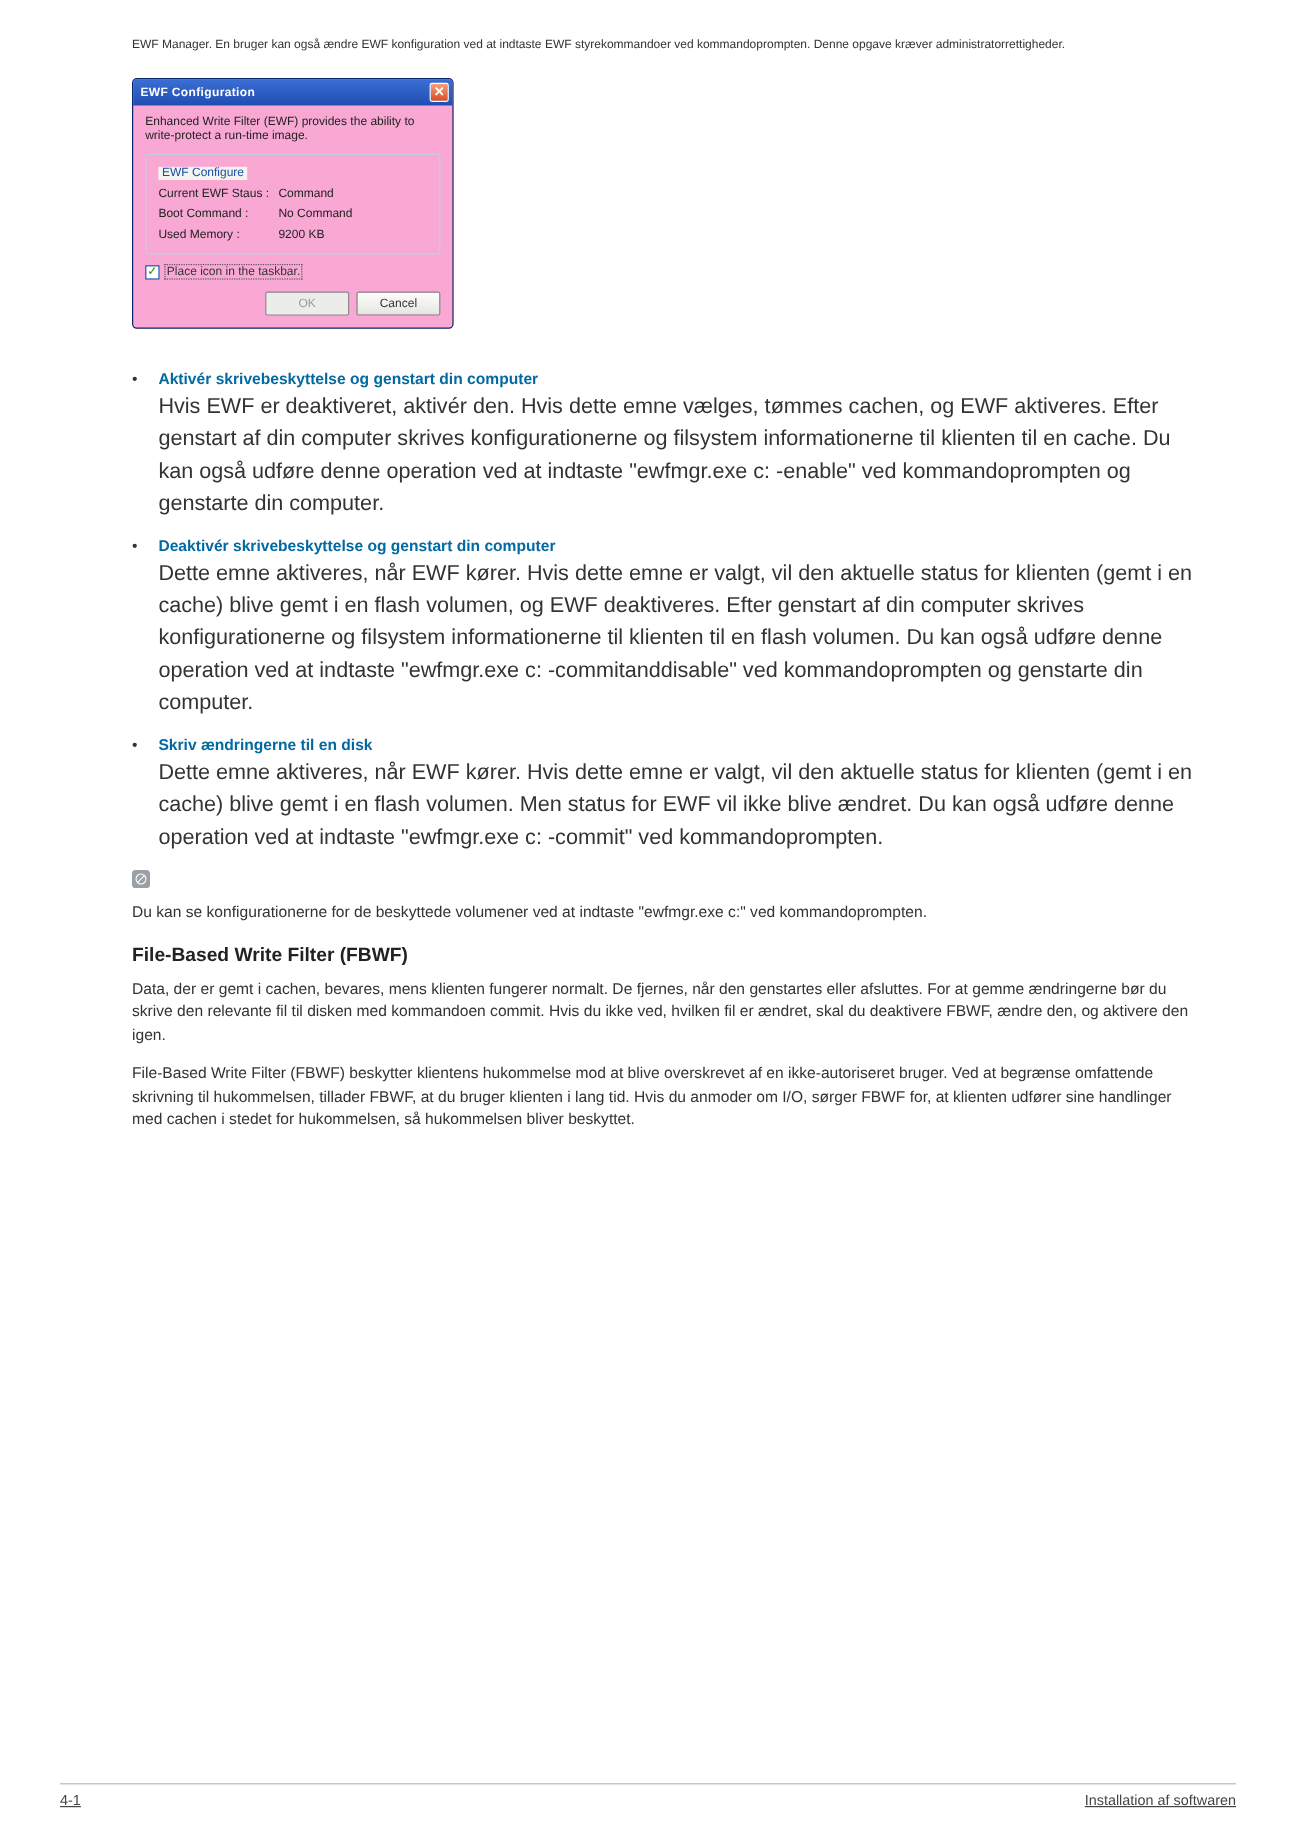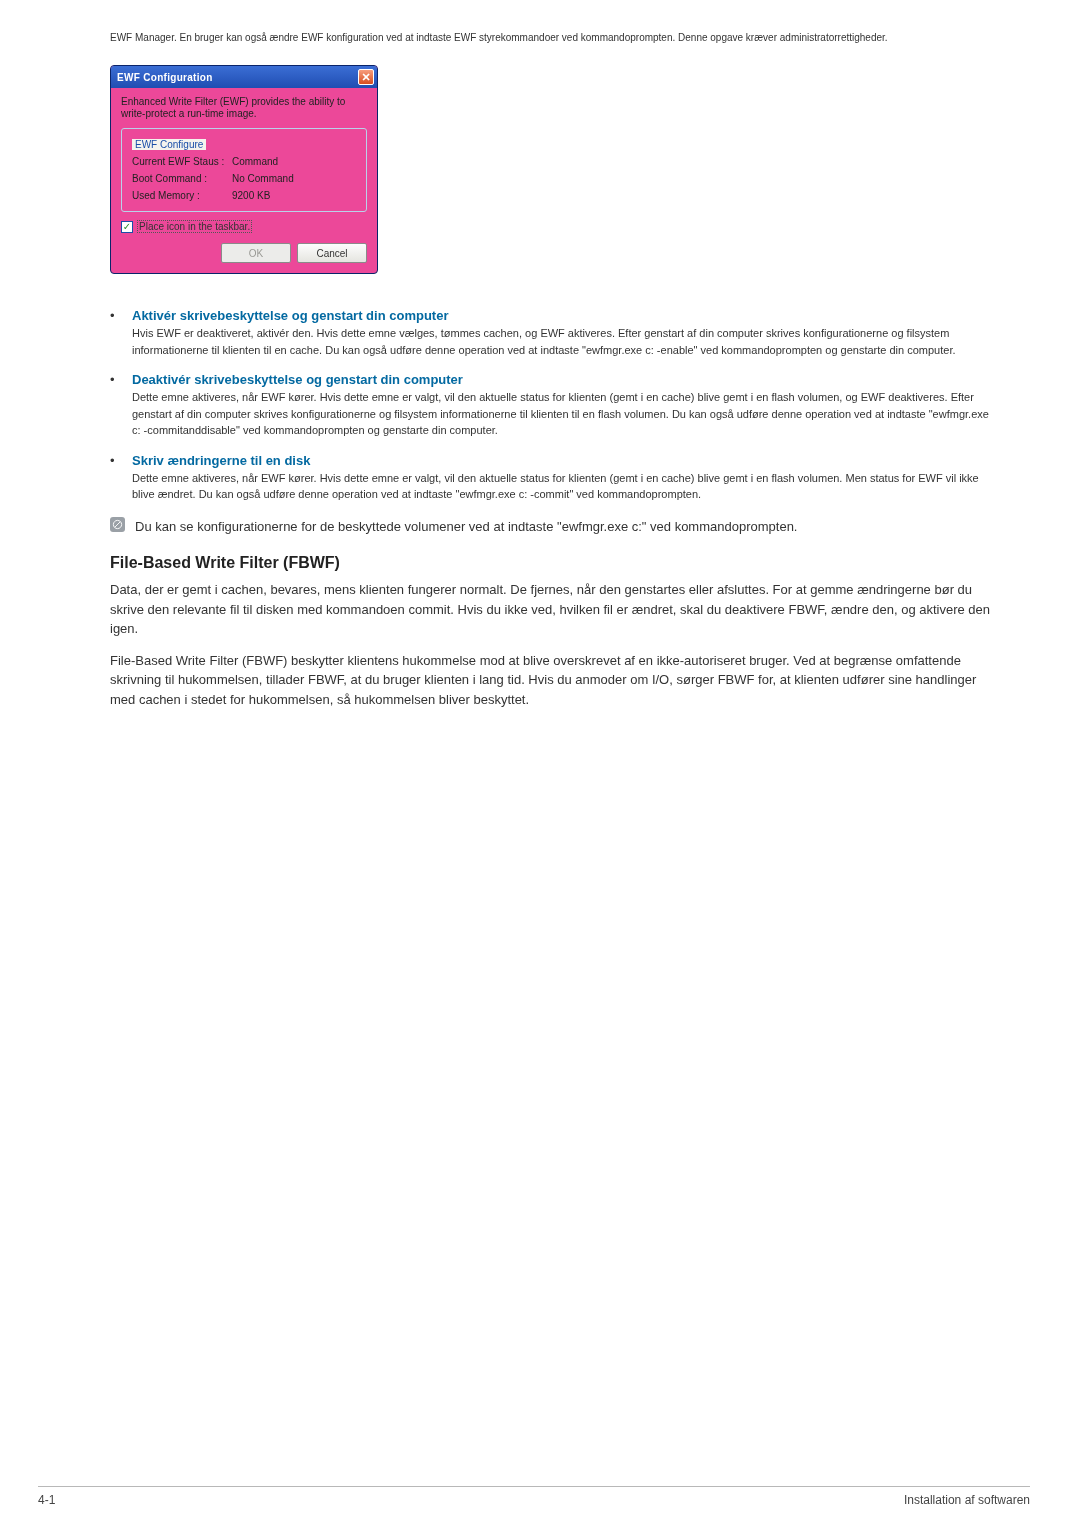--- a/index.html
+++ b/index.html
@@ -1,21 +1,21 @@
 <!DOCTYPE html>
 <html><head>
 <meta charset="utf-8">
 <style>
   * { box-sizing: border-box; margin: 0; padding: 0; }
   html, body { width: 1080px; height: 1527px; background: #fff; font-family: Arial, Helvetica, sans-serif; color: #333; }
   .page { padding: 30px 50px 0 50px; position: relative; height: 100%; }
   .intro { font-size: 10px; line-height: 1.5; margin-left: 60px; margin-bottom: 20px; }
 
   
-  .dialog { width: 268px; margin-left: 60px; border: 1px solid #0a246a; border-radius: 4px; background: #ec4899; font-size: 10px; }
+  .dialog { width: 268px; margin-left: 60px; border: 1px solid #0a246a; border-radius: 4px; background: #f9a8d4; font-size: 10px; }
   .titlebar { height: 22px; background: linear-gradient(#3b6ed5, #204db2); color: #fff; display: flex; align-items: center; padding: 0 3px 0 6px; font-weight: bold; border-top-left-radius: 3px; border-top-right-radius: 3px; }
   .titlebar-text { flex: 1; letter-spacing: .3px; }
   .close-btn { width: 16px; height: 16px; background: linear-gradient(#f79e7e,#d74e1f); border: 1px solid #fff; border-radius: 2px; display: flex; align-items: center; justify-content: center; color: #fff; font-weight: bold; font-size: 11px; line-height: 1; }
   .dlg-body { padding: 8px 10px 10px 10px; }
   .dlg-desc { font-size: 10px; color: #222; margin-bottom: 8px; line-height: 1.2; }
   .fieldset { border: 1px solid #b9d2ea; border-radius: 3px; padding: 10px; margin-bottom: 8px; }
   .legend { color: #1a4ea8; font-size: 10px; margin-top: -16px; margin-bottom: 6px; background: #f4f3ee; display: inline-block; padding: 0 3px; }
   .row { display: flex; margin-bottom: 6px; font-size: 10px; color: #222; }
   .row .lbl { width: 100px; }
   .btn { width: 100%; height: 20px; border: 1px solid #8a8a8a; border-radius: 2px; background: linear-gradient(#fdfdfd,#e5e5e0); font-size: 10px; margin-bottom: 6px; display: flex; align-items: center; justify-content: center; }
@@ -25,31 +25,31 @@
   .dotted { border: 1px dotted #555; padding: 0 1px; }
   .bottom-btns { display: flex; justify-content: flex-end; gap: 6px; }
   .bottom-btns .btn { width: 70px; margin: 0; }
 
   
   .section { margin-top: 34px; margin-left: 60px; margin-right: 30px; }
   .item { margin-bottom: 14px; }
   .item-head { display: flex; align-items: flex-start; gap: 18px; font-size: 13px; }
   .bullet { width: 4px; }
   .item-title { font-weight: bold; color: #0369a1; }
-  .item-body { font-size: 11px; line-height: 1.5; margin-left: 22px; margin-top: 2px; }
+  .item-body { font-size: 18px; line-height: 1.5; margin-left: 22px; margin-top: 2px; }
 
-  .note-row { display: flex; align-items: flex-start; gap: 10px; margin-left: 60px; margin-top: 8px; margin-bottom: 18px; }
+  .note-row { display: flex; align-items: flex-start; gap: 10px; margin-left: 60px; margin-top: 8px; margin-bottom: 18px; flex-direction: column; }
   .note-ico { width: 15px; height: 15px; border-radius: 3px; background: #9aa0a6; display: flex; align-items: center; justify-content: center; }
   .note-ico svg { width: 11px; height: 11px; }
   .note-text { font-size: 13px; line-height: 1.5; }
 
   h2 { font-size: 16px; font-weight: bold; color: #222; margin-left: 60px; margin-bottom: 8px; }
   .para { font-size: 13px; line-height: 1.5; margin-left: 60px; margin-right: 30px; margin-bottom: 12px; }
 
-  .footer { position: absolute; bottom: 20px; left: 38px; right: 50px; border-top: 1px solid #b8b8b8; padding-top: 6px; display: flex; justify-content: space-between; font-size: 12px; color: #444; }
+  .footer { position: absolute; bottom: 20px; left: 50px; right: 50px; border-top: 1px solid #b8b8b8; padding-top: 6px; display: flex; justify-content: space-between; font-size: 12px; color: #444; text-decoration: underline; }
 </style>
 </head>
 <body>
 
 <div class="page">
 
   <p class="intro">EWF Manager. En bruger kan også ændre EWF konfiguration ved at indtaste EWF styrekommandoer ved kommandoprompten. Denne opgave kræver administratorrettigheder.</p>
 
   <div class="dialog">
     <div class="titlebar">

